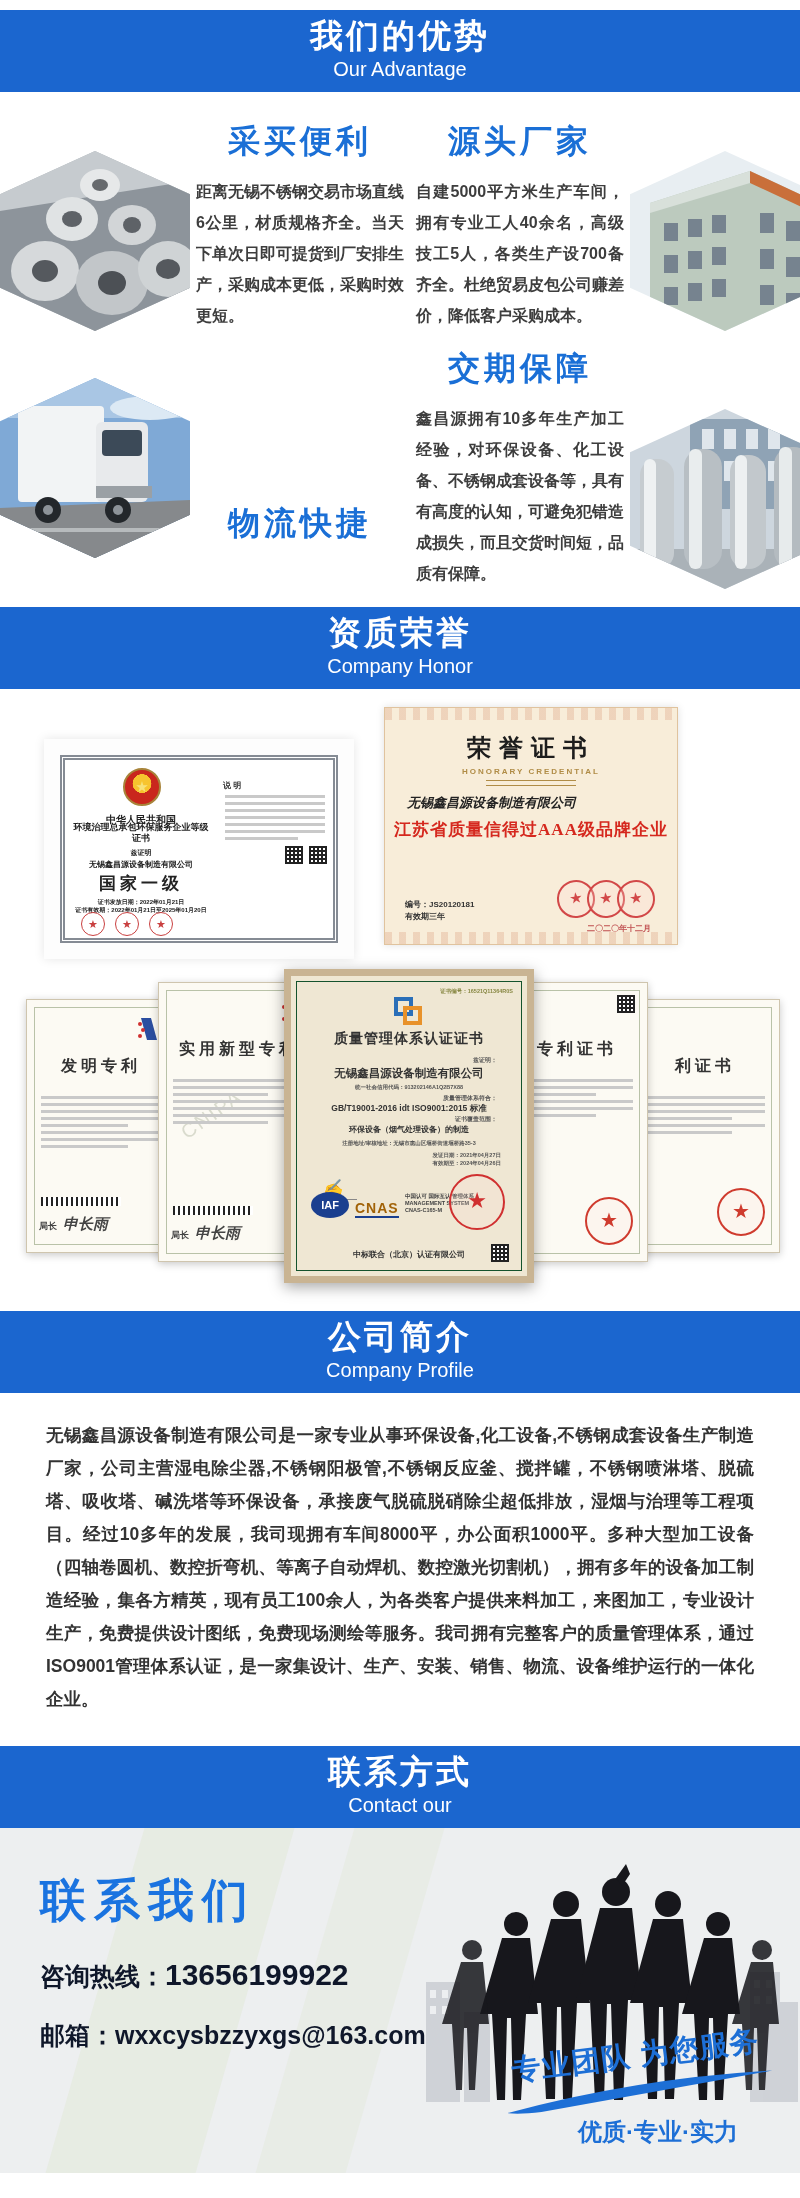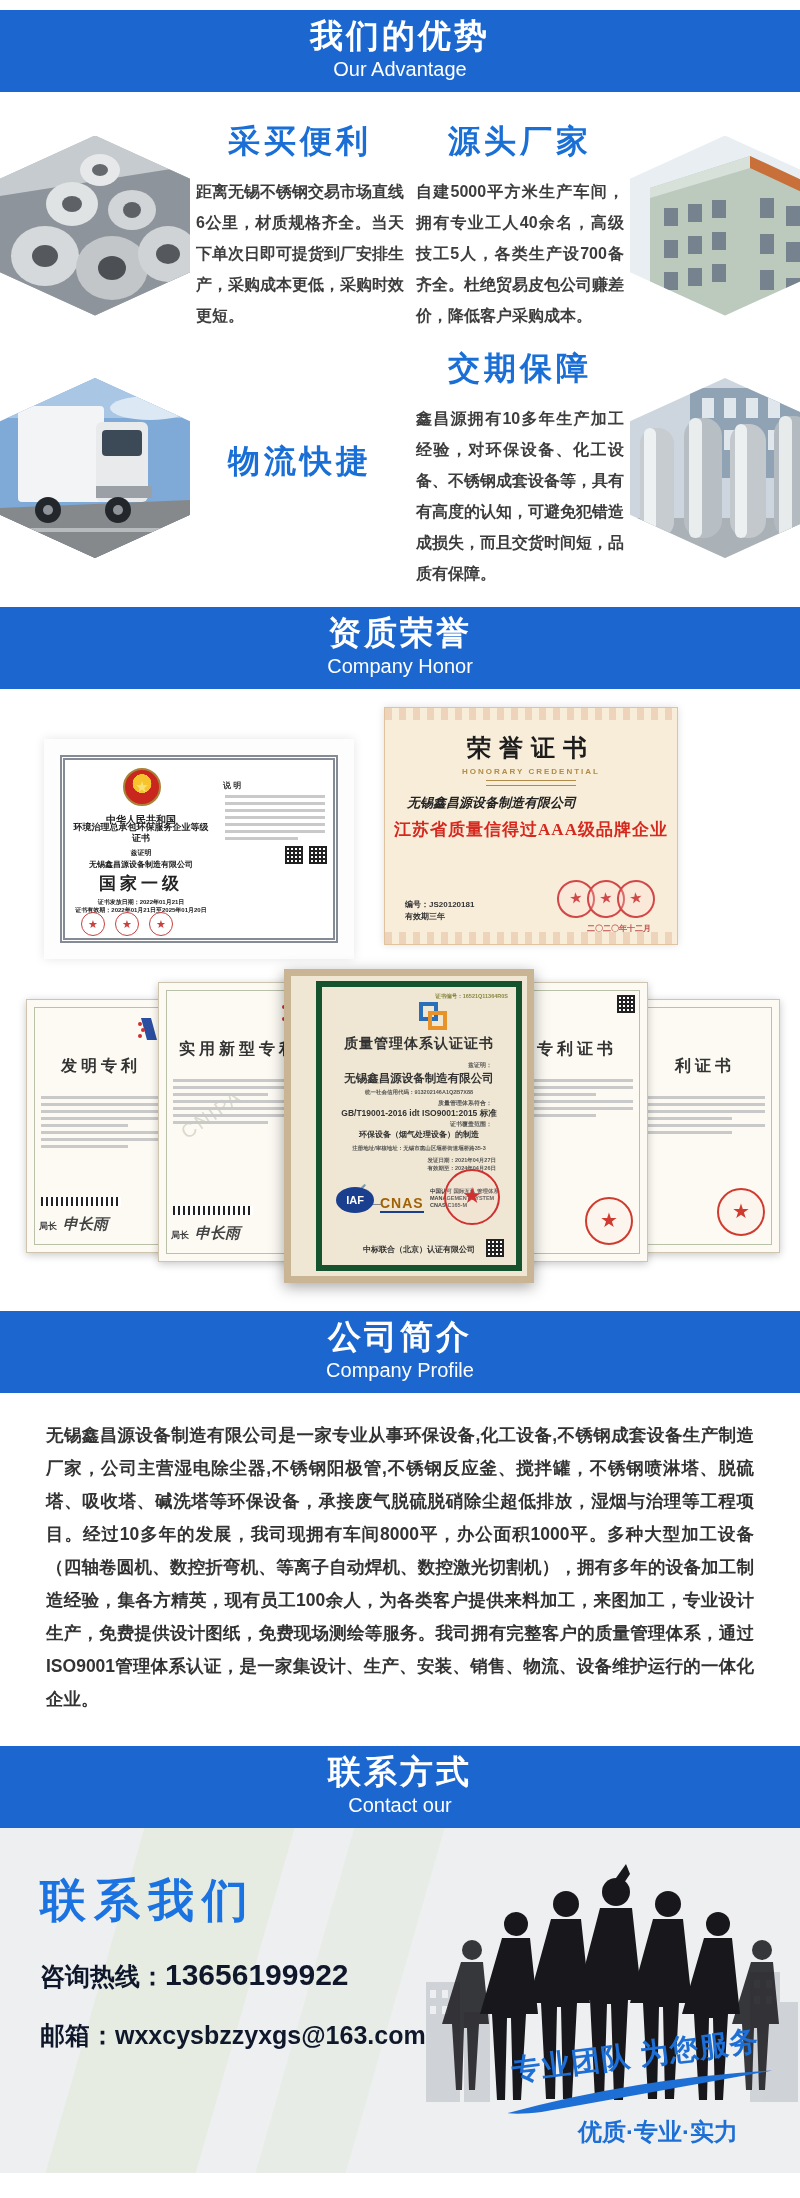--- a/index.html
+++ b/index.html
@@ -8,21 +8,21 @@
 
   
   .banner{background:#1b66cf;color:#fff;text-align:center;padding:7px 0 10px;}
   .banner .zh{font-size:33px;font-weight:800;letter-spacing:3px;line-height:38px;}
   .banner .en{font-size:20px;font-weight:500;line-height:25px;margin-top:2px;}
   .top-strip{height:10px;background:#fff;}
 
   
   .adv-wrap{padding:12px 0 18px;}
   .adv-row{display:flex;align-items:center;justify-content:space-between;margin-top:16px;}
-  .adv-cell{display:flex;align-items:center;}
+  .adv-cell{display:flex;align-items:flex-end;}
   .hex{width:190px;height:180px;clip-path:polygon(50% 0,100% 24%,100% 76%,50% 100%,0 76%,0 24%);flex:0 0 auto;overflow:hidden;}
   .hex svg{display:block;}
   .adv-text{width:208px;margin:0 6px;}
   .adv-title{font-size:32px;font-weight:800;color:#1a6fd6;letter-spacing:4px;text-align:center;margin-bottom:12px;}
   .adv-body{font-size:16px;font-weight:700;color:#3d3d3d;line-height:31px;text-align:justify;}
 
   
   .honor-wrap{padding:14px 0 0;background:#fff;}
   .top-certs{width:712px;margin:0 auto;display:flex;gap:30px;align-items:flex-start;}
   .sheet{background:#fdfdfd;box-shadow:0 0 10px rgba(0,0,0,.10);padding:16px;margin-top:36px;}
@@ -76,21 +76,21 @@
   .ptitle{position:absolute;top:56px;left:0;right:0;text-align:center;font-size:16px;font-weight:800;letter-spacing:4px;color:#333;font-family:"Liberation Serif","DejaVu Serif",serif;}
   .plines{position:absolute;top:92px;left:12px;right:12px;}
   .barcode{position:absolute;left:14px;bottom:46px;width:80px;height:9px;background:repeating-linear-gradient(90deg,#222 0 2px,#fff 2px 5px);}
   .psign{position:absolute;left:12px;bottom:18px;font-size:9px;color:#444;font-weight:700;}
   .psign .script{font-size:15px;font-style:italic;font-family:"DejaVu Serif",serif;margin-left:6px;}
   .pseal{position:absolute;right:14px;bottom:16px;width:44px;height:44px;border:2px solid #cf3b2e;border-radius:50%;color:#cf3b2e;text-align:center;line-height:42px;font-size:20px;background:rgba(255,225,220,.2);}
   .pqr{position:absolute;top:12px;right:12px;}
   .watermark{position:absolute;top:120px;left:18px;font-size:20px;color:#9aa289;opacity:.35;transform:rotate(-35deg);letter-spacing:2px;}
 
   
-  .qc{position:absolute;inset:5px;border:6px solid #14532d;font-weight:700;color:#333;margin-left:20px;}
+  .qc{position:absolute;inset:5px;border:1px solid #14532d;font-weight:700;color:#333;}
   .qc-no{position:absolute;top:6px;right:8px;font-size:5.5px;color:#884;}
   .qc-logo{position:absolute;top:14px;left:96px;width:30px;height:30px;}
   .qc-title{position:absolute;top:48px;left:0;right:0;text-align:center;font-size:14px;font-weight:800;letter-spacing:1px;}
   .qc-certify{position:absolute;top:74px;right:24px;font-size:6px;color:#555;}
   .qc-company{position:absolute;top:84px;left:0;right:0;text-align:center;font-size:11.5px;font-weight:800;}
   .qc-credit{position:absolute;top:102px;left:0;right:0;text-align:center;font-size:5.5px;color:#555;}
   .qc-l1{position:absolute;top:112px;right:24px;font-size:6px;color:#555;}
   .qc-std{position:absolute;top:121px;left:0;right:0;text-align:center;font-size:8.5px;}
   .qc-l2{position:absolute;top:133px;right:24px;font-size:6px;color:#555;}
   .qc-scope{position:absolute;top:142px;left:0;right:0;text-align:center;font-size:8px;}

